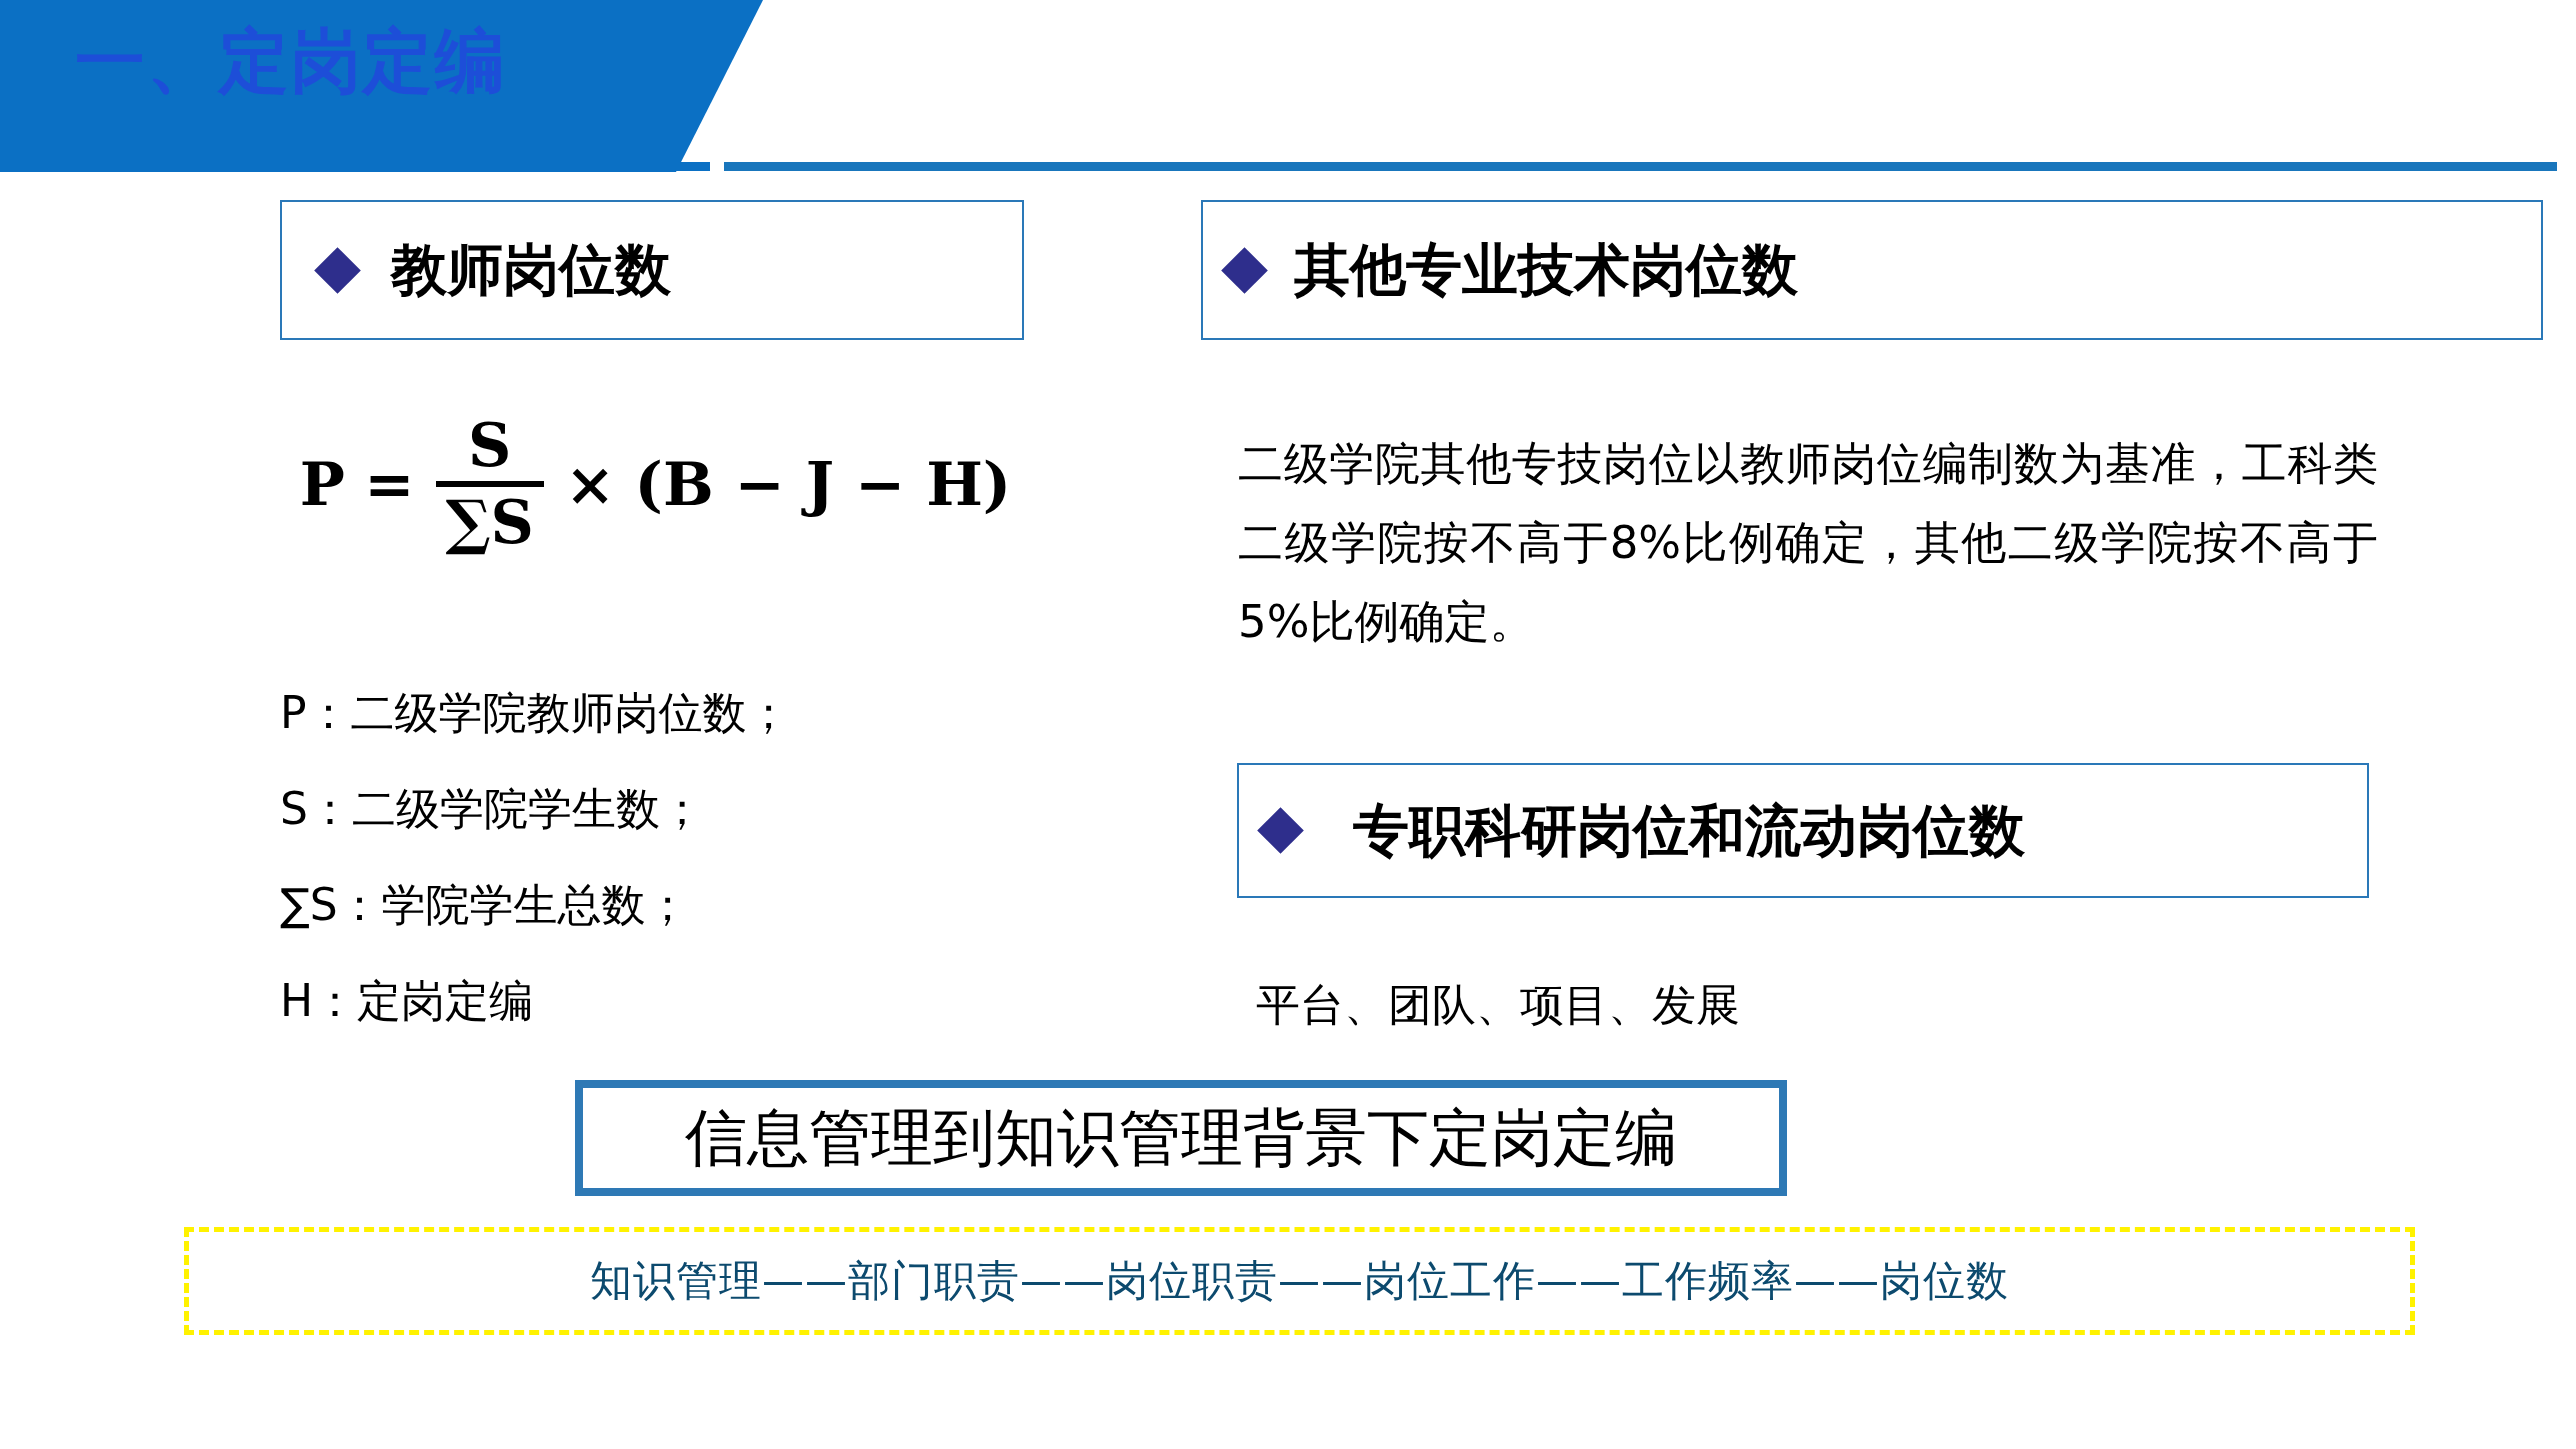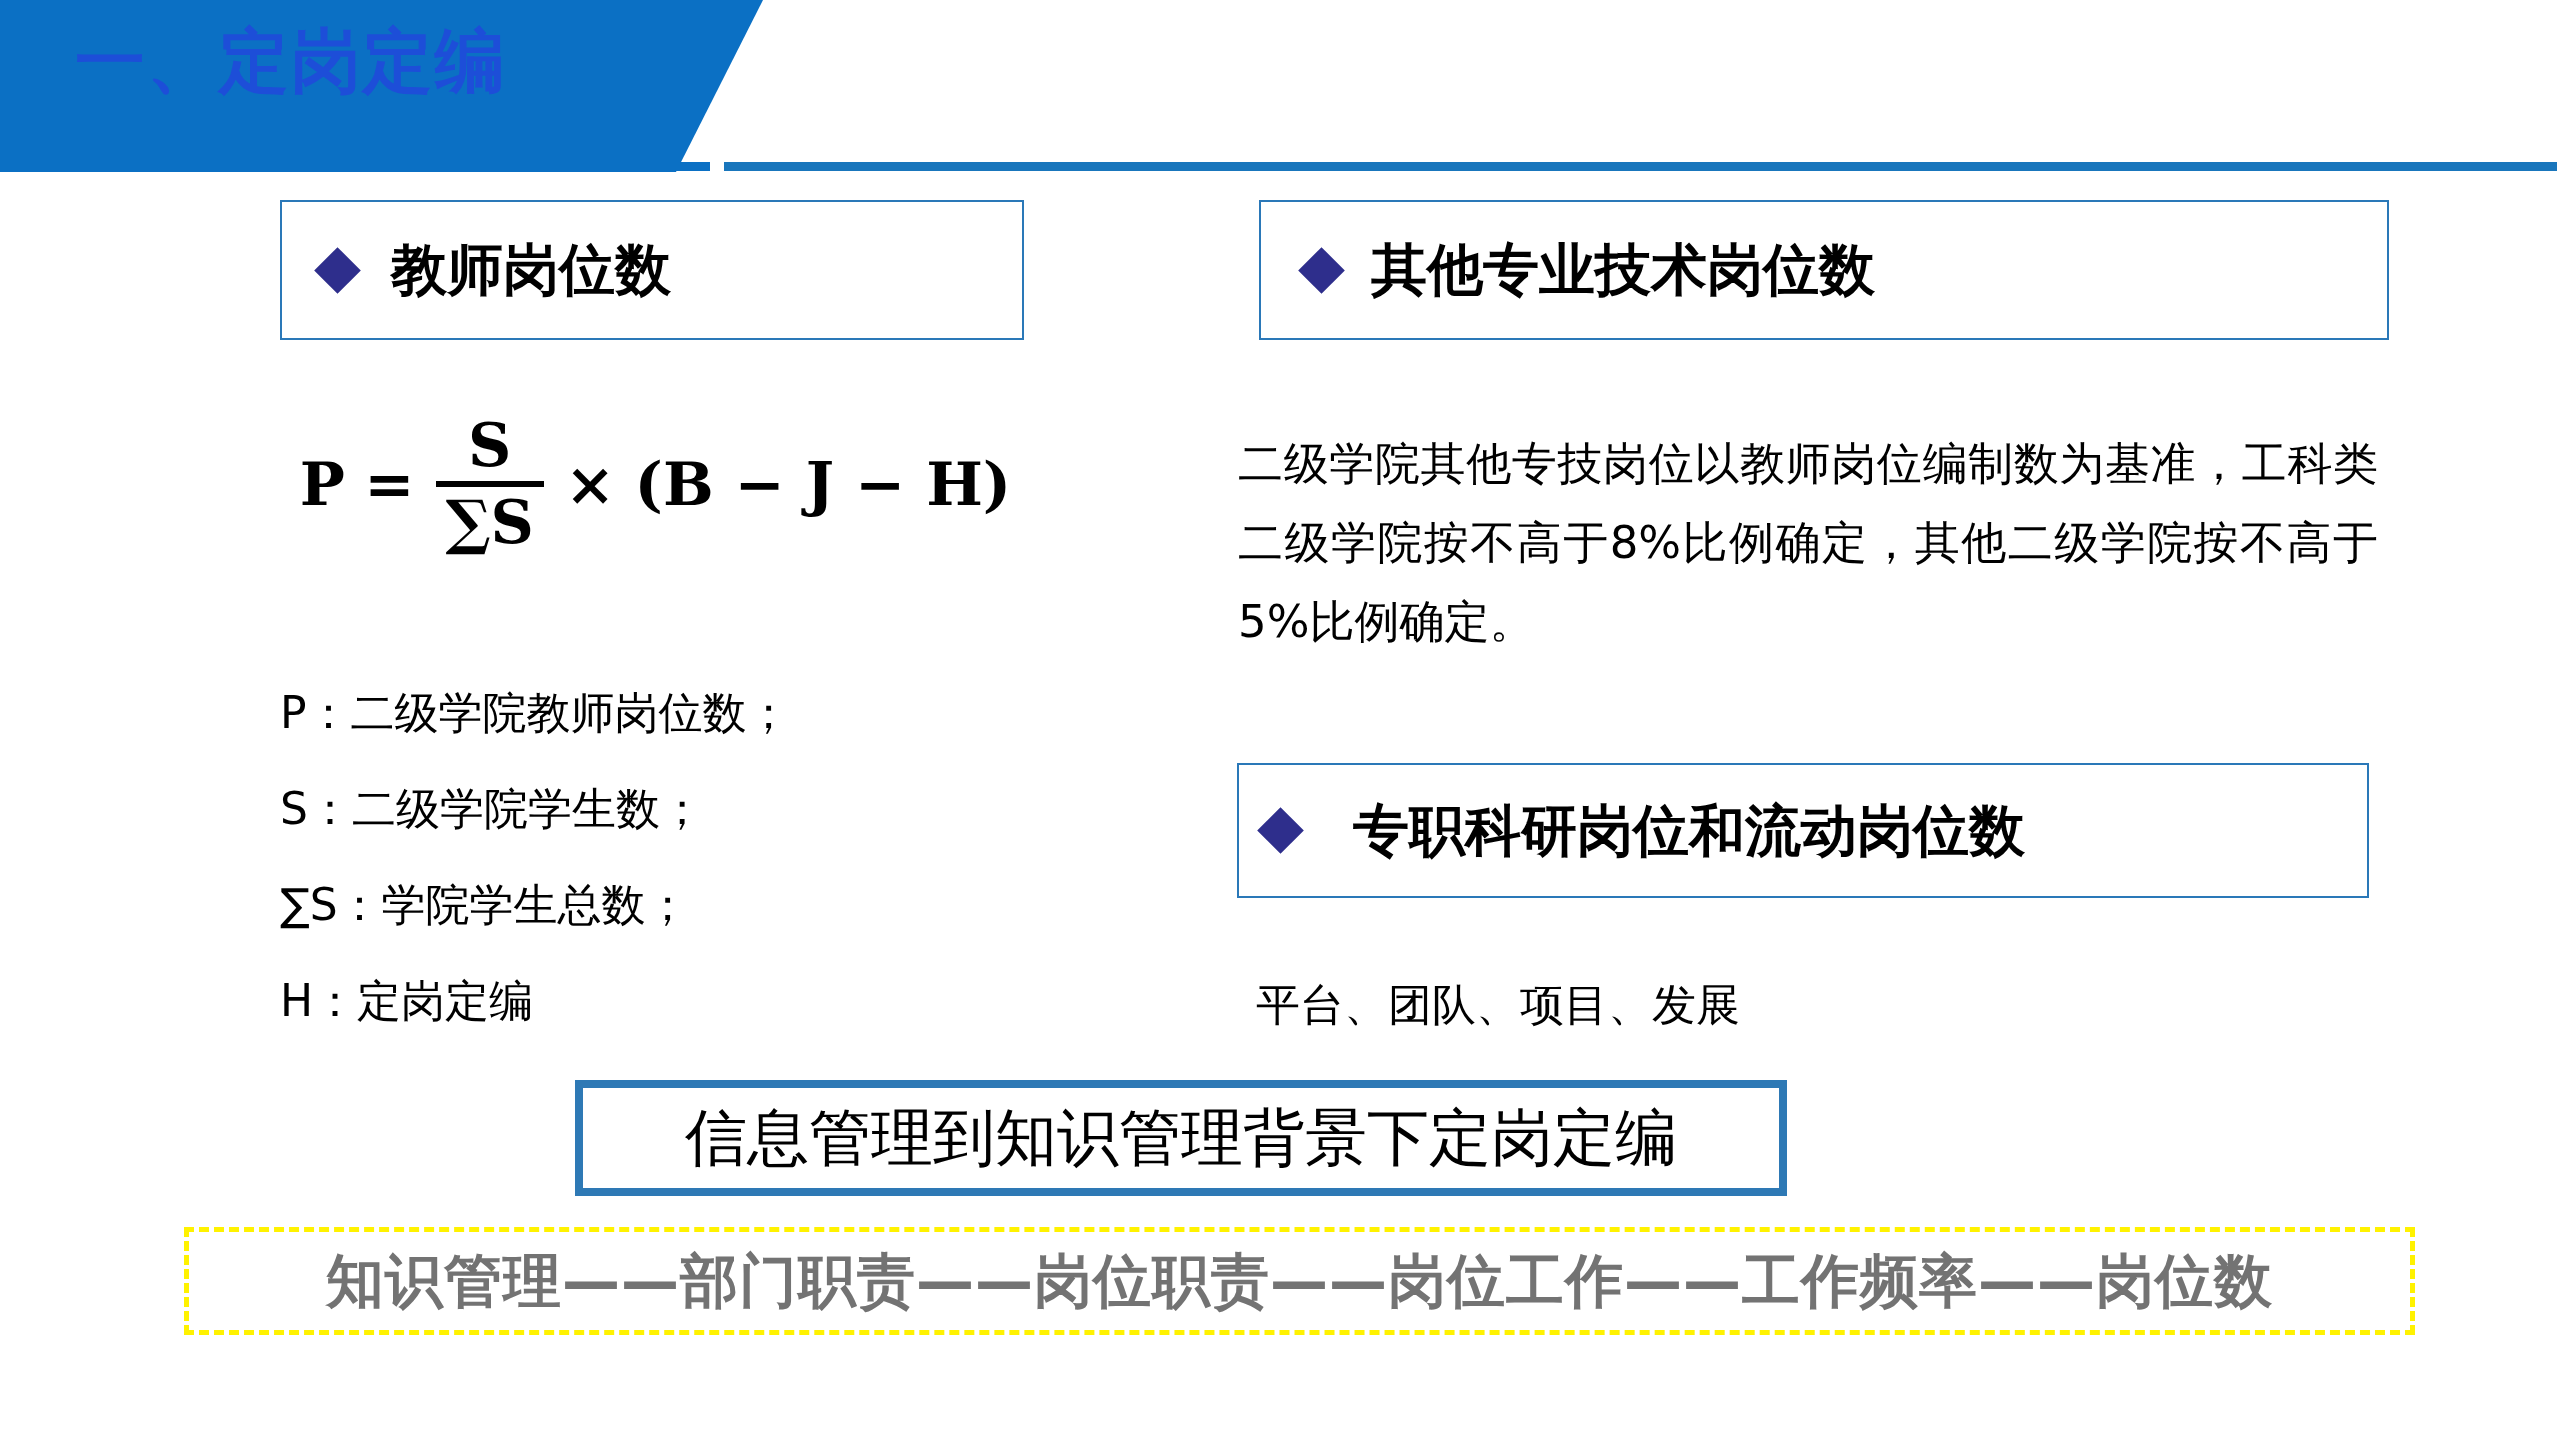--- a/index.html
+++ b/index.html
@@ -88,25 +88,25 @@
   #box-teacher {
     left: 268px;
     top: 200px;
     width: 744px;
     height: 140px;
     padding-left: 39px;
   }
   #box-teacher .diamond { margin-right: 37px; }
 
   #box-other {
-    left: 1247px;
+    left: 1189px;
     top: 200px;
-    width: 1130px;
+    width: 1342px;
     height: 140px;
-    padding-left: 44px;
+    padding-left: 25px;
   }
   #box-other .diamond { margin-right: 33px; }
 
   #box-research {
     left: 1225px;
     top: 763px;
     width: 1132px;
     height: 135px;
     padding-left: 25px;
     gap: 27px;
@@ -223,23 +223,23 @@
     height: 108px;
     box-sizing: border-box;
     border: 5.8px dashed #FFF200;
     background: #ffffff;
     display: flex;
     align-items: center;
     justify-content: center;
   }
   #chain .chain-text {
     font-family: "DejaVu Sans", "Liberation Sans", sans-serif;
-    font-size: 58px;
-    font-weight: bold;
-    color: #737373;
+    font-size: 42px;
+    font-weight: normal;
+    color: #0c4a6e;
     white-space: nowrap;
     line-height: 1;
     letter-spacing: 1px;
   }
 </style>
 </head>
 <body>
 
 <div id="slide">
 

